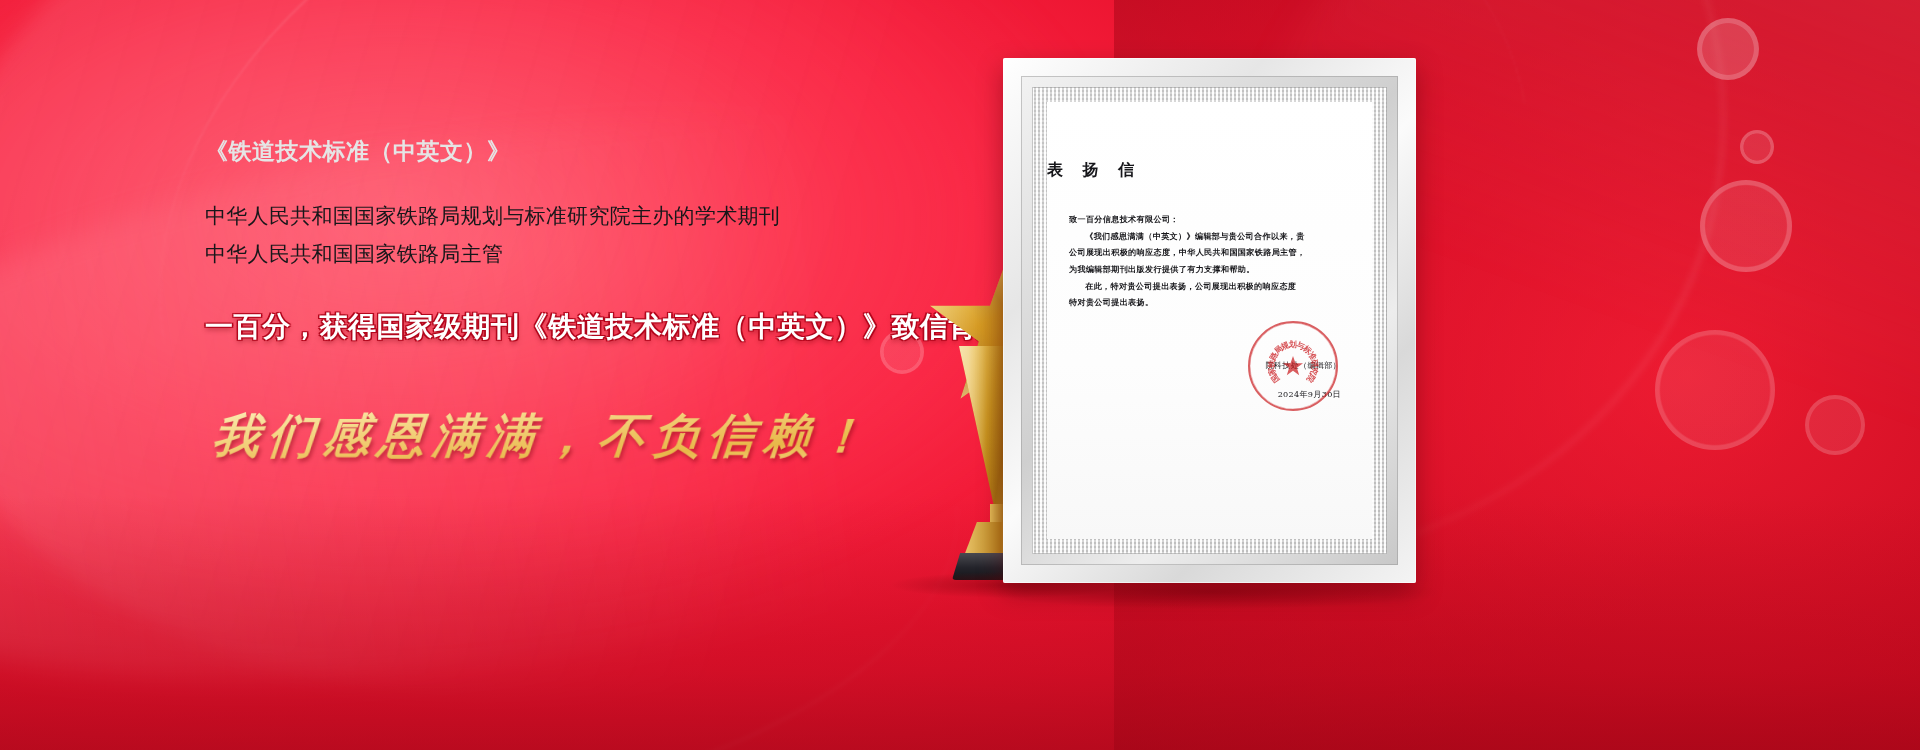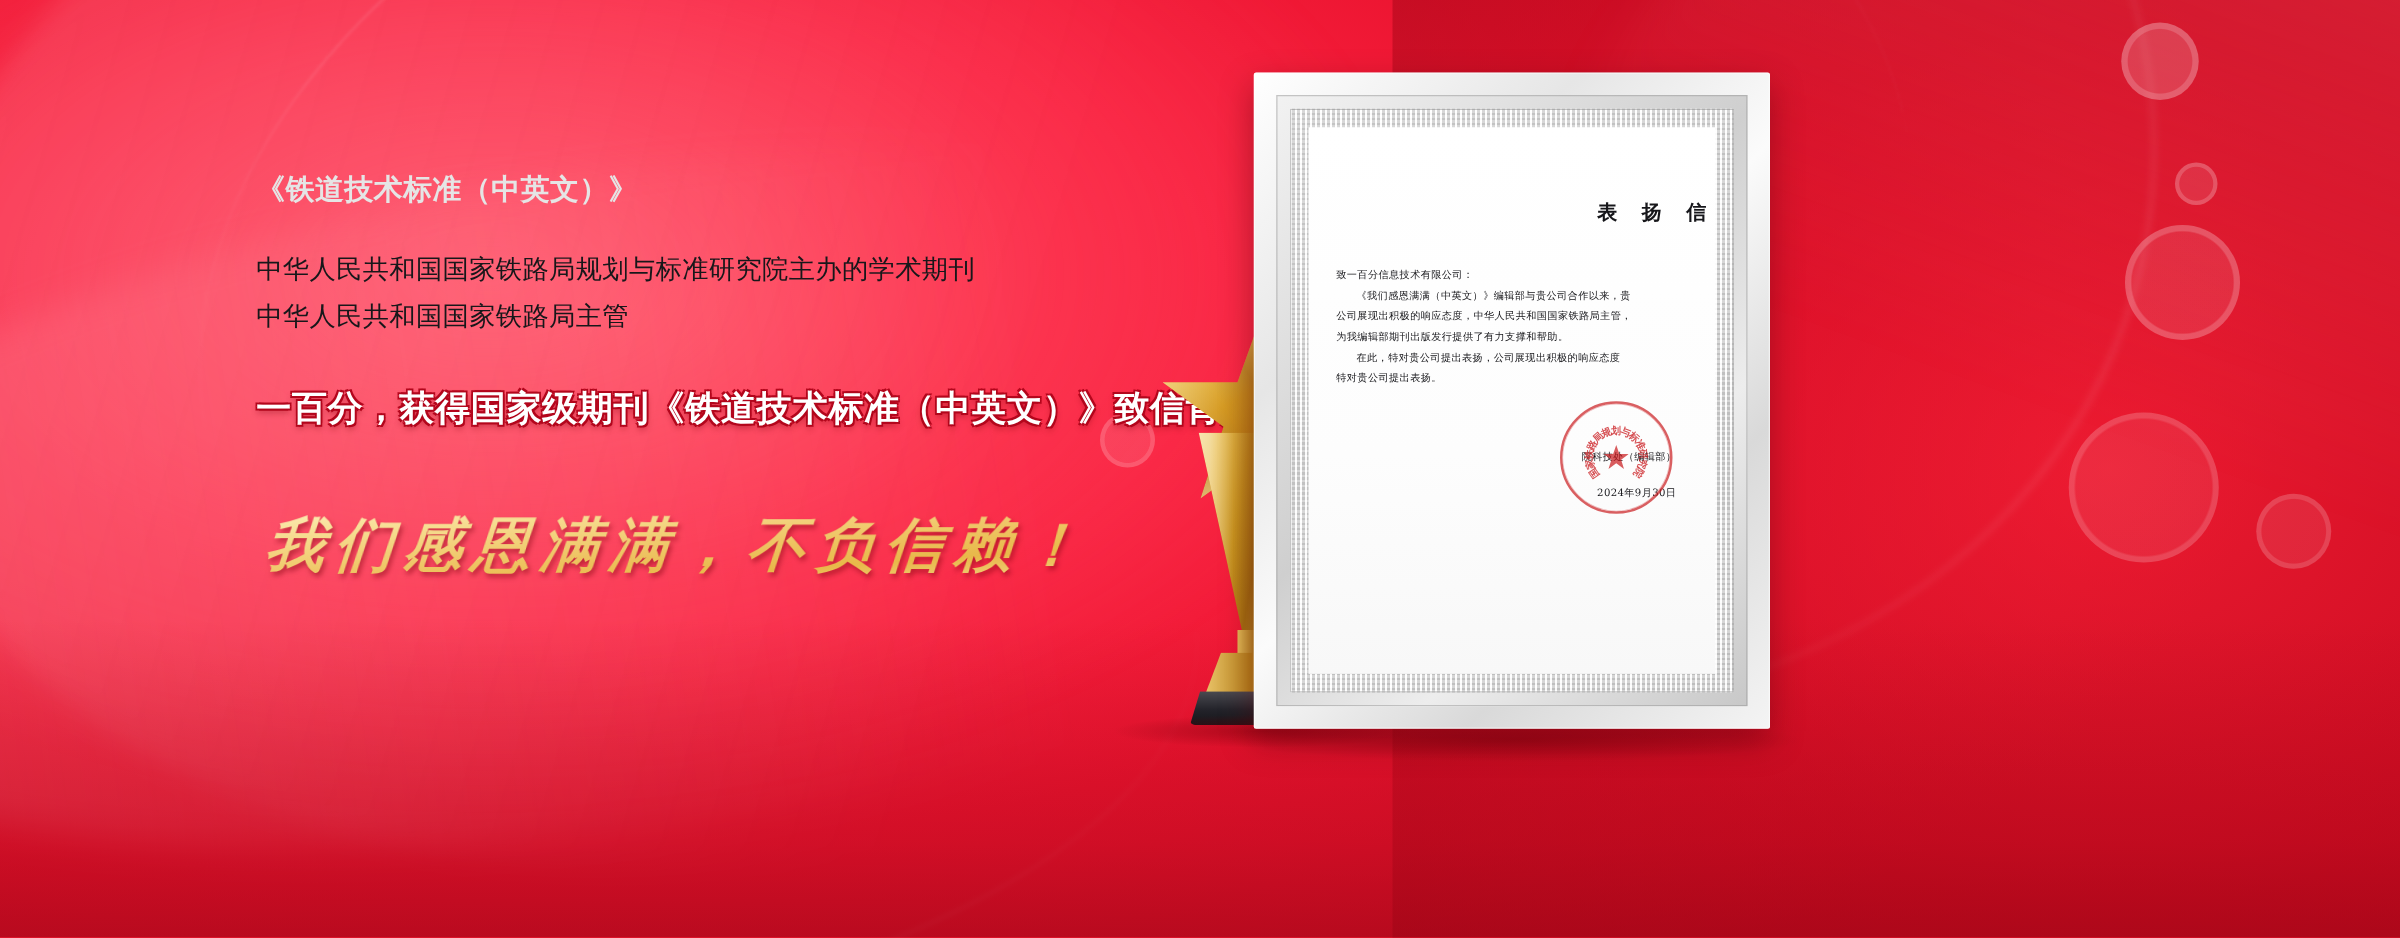--- a/index.html
+++ b/index.html
@@ -166,24 +166,24 @@
     box-shadow:inset 0 0 0 1px #cfcfcf, inset 0 2px 6px rgba(0,0,0,.06);
   }
   .paper{
     position:absolute;left:0;top:0;right:0;bottom:0;
     background:linear-gradient(180deg,#ffffff 0%,#fdfdfd 60%,#f8f8f8 100%);
     padding:0;overflow:hidden;
     font-family:"DejaVu Serif","Liberation Serif",serif;
     color:#16161a;
   }
   .cert-title{
-    text-align:right;margin:58px 0 0 0;
+    text-align:left;margin:58px 0 0 0;
     font-size:16px;font-weight:700;letter-spacing:7px;
   }
-  .cert-body{margin:30px 22px 0 22px;font-size:8.1px;line-height:2.06;letter-spacing:.35px;}
+  .cert-body{margin:30px 22px 0 22px;font-size:8.1px;line-height:2.06;letter-spacing:.35px;font-weight:bold;}
   .cert-body p{margin:0;white-space:nowrap;}
   .cert-body p.ind{text-indent:2em;}
   .cert-sign{
     margin:46px 18px 0 0;text-align:right;font-size:8.1px;line-height:2;letter-spacing:.3px;
     position:relative;
   }
   .cert-sign p{margin:13px;}
   .seal{
     position:absolute;right:16px;top:-36px;width:86px;height:86px;border-radius:50%;
     border:2.4px solid rgba(201,24,28,.80);

